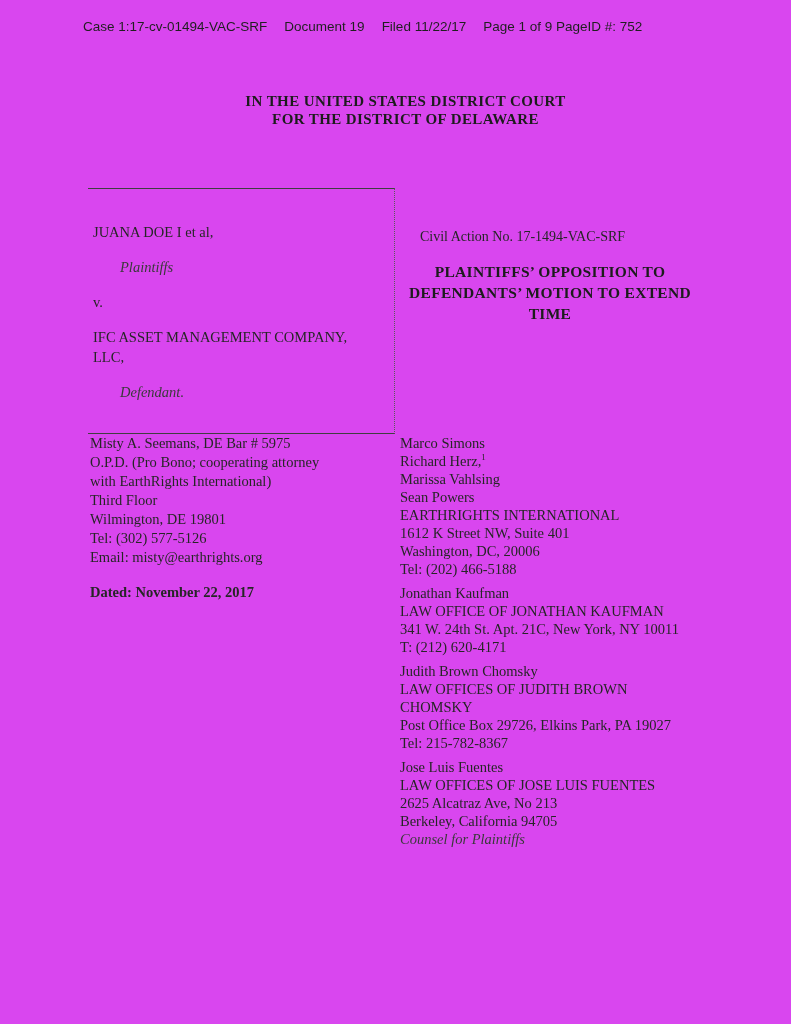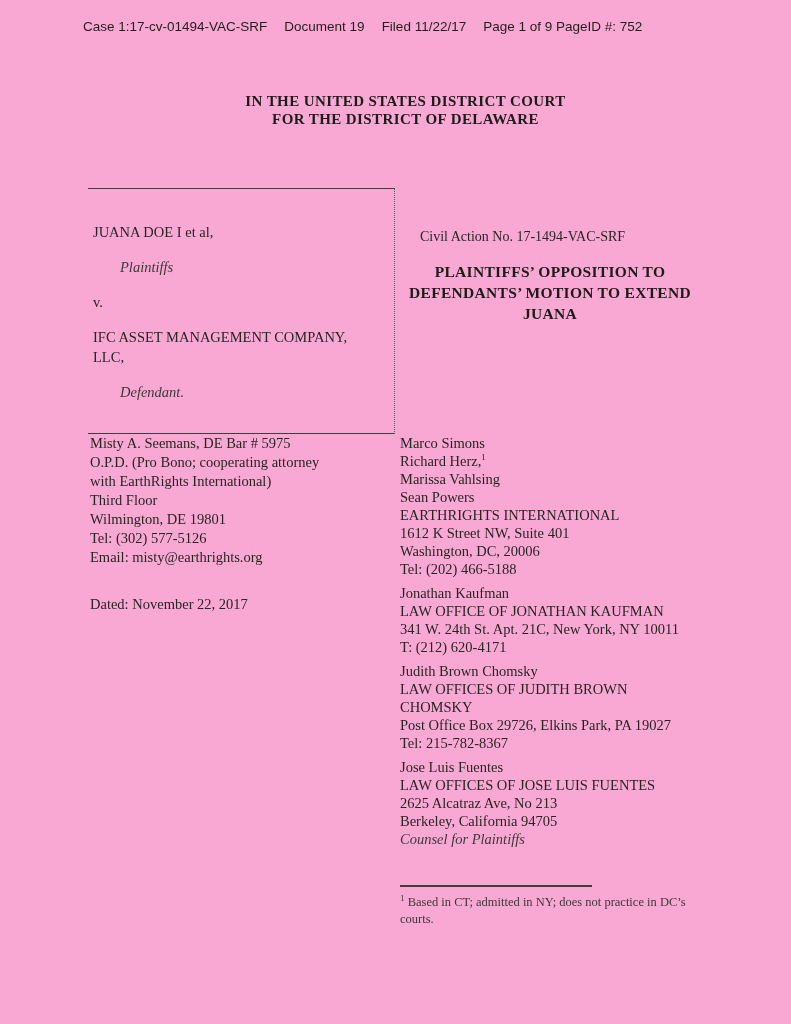--- a/index.html
+++ b/index.html
@@ -1,21 +1,21 @@
 <!DOCTYPE html>
 <html><head>
 <meta charset="utf-8">
 <style>
   * { margin: 0; padding: 0; box-sizing: border-box; }
   body { background: #e8e8e8; font-family: "Liberation Serif", serif; }
   .page {
     position: relative;
     width: 791px;
     height: 1024px;
-    background: #f9a8d4;
+    background: #d946ef;
     margin: 0 auto;
     color: #262626;
     overflow: hidden;
   }
   
   .case-stamp {
     position: absolute;
     left: 83px; top: 19px;
     display: flex;
     gap: 17px;
@@ -71,21 +71,21 @@
     color: #1c1c1c;
   }
   
   .counsel-left {
     position: absolute;
     left: 90px; top: 434px;
     width: 300px;
     font-size: 14.5px;
     line-height: 19px;
   }
-  .counsel-left .dated { margin-top: 28px; }
+  .counsel-left .dated { margin-top: 16px; font-weight: bold; }
   .counsel-right {
     position: absolute;
     left: 400px; top: 434px;
     width: 305px;
     font-size: 14.5px;
     line-height: 18px;
   }
   .counsel-right .block { margin-top: 6px; }
   .counsel-right .block:first-child { margin-top: 0; }
   sup { font-size: 9px; vertical-align: super; line-height: 0; }
@@ -131,21 +131,21 @@
       <div class="line">LLC,</div>
     </div>
     <div class="line indent sp italic">Defendant.</div>
   </div>
 
   <div class="civil-action">Civil Action No. 17-1494-VAC-SRF</div>
 
   <div class="motion-title">
     <div>PLAINTIFFS’ OPPOSITION TO</div>
     <div>DEFENDANTS’ MOTION TO EXTEND</div>
-    <div>JUANA</div>
+    <div>TIME</div>
   </div>
 
   <div class="counsel-left">
     <div>Misty A. Seemans, DE Bar # 5975</div>
     <div>O.P.D. (Pro Bono; cooperating attorney</div>
     <div>with EarthRights International)</div>
     <div>Third Floor</div>
     <div>Wilmington, DE 19801</div>
     <div>Tel: (302) 577-5126</div>
     <div>Email: misty@earthrights.org</div>
@@ -178,18 +178,14 @@
     </div>
     <div class="block">
       <div>Jose Luis Fuentes</div>
       <div>LAW OFFICES OF JOSE LUIS FUENTES</div>
       <div>2625 Alcatraz Ave, No 213</div>
       <div>Berkeley, California 94705</div>
       <div class="italic">Counsel for Plaintiffs</div>
     </div>
   </div>
 
-  <div class="footnote">
-    <hr class="footnote-rule">
-    <div><sup>1</sup> <span>Based in CT; admitted in NY; does not practice in DC’s courts.</span></div>
-  </div>
 
 </div>
 
 </body></html>

